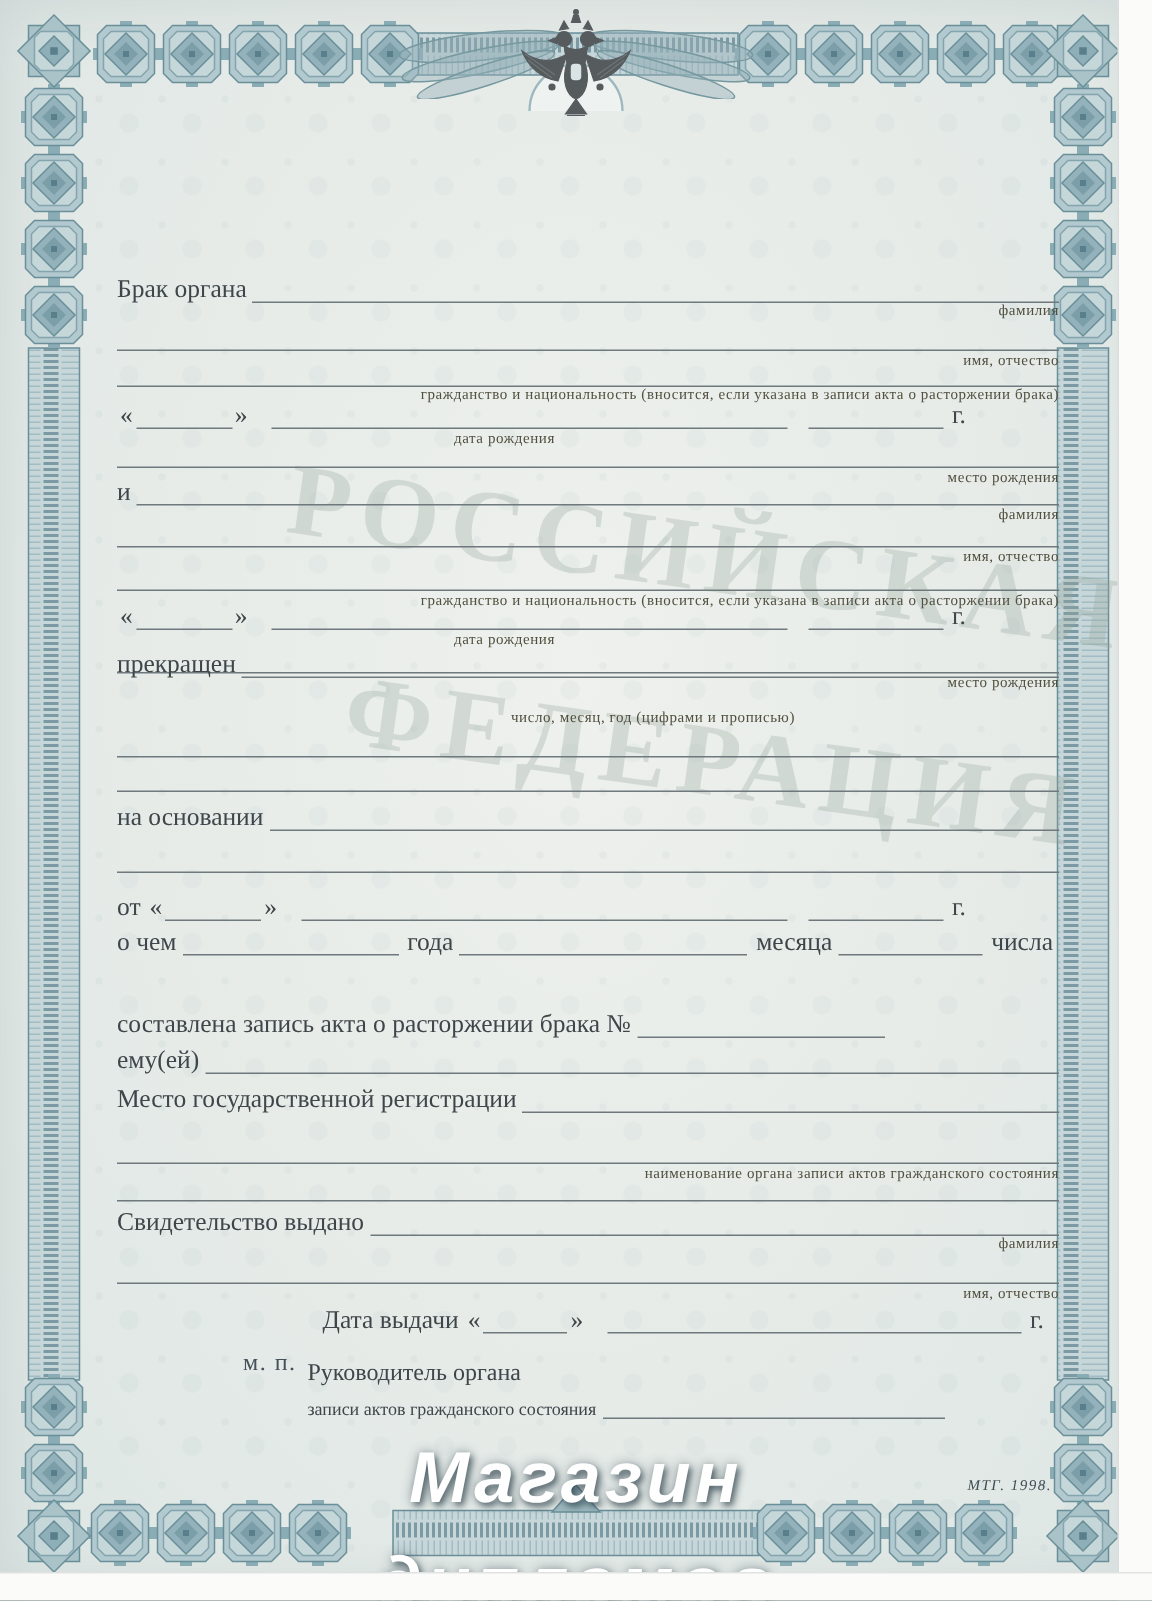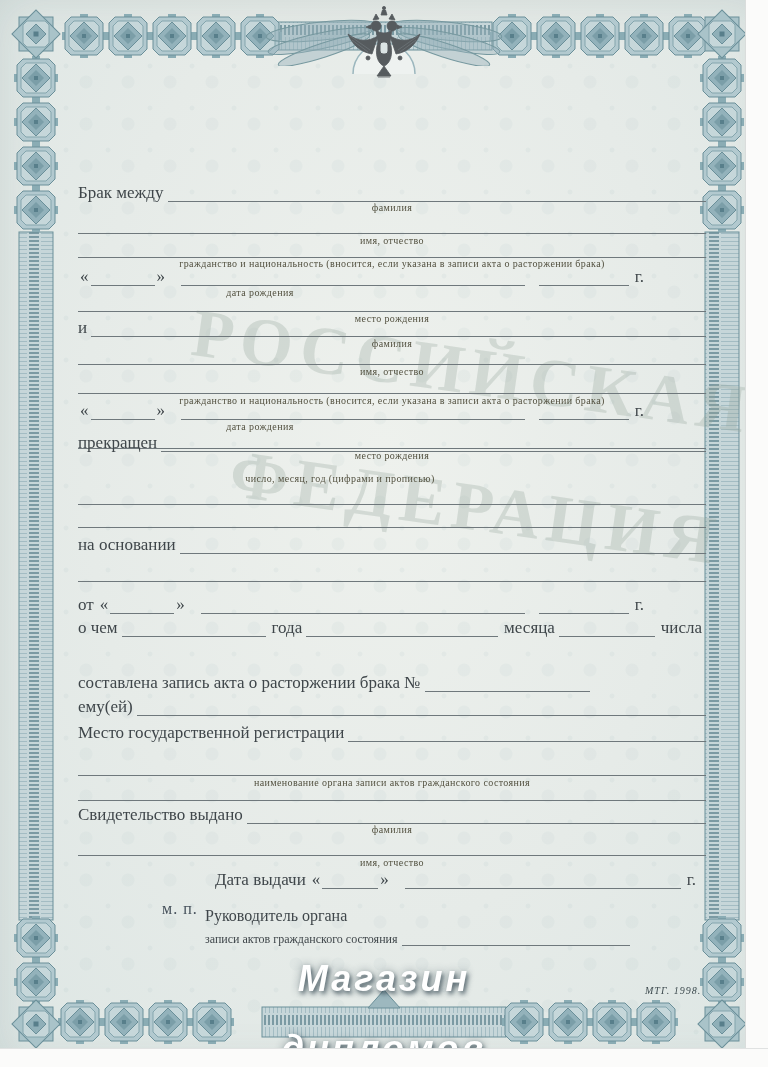--- a/index.html
+++ b/index.html
@@ -22,28 +22,28 @@
   .title{position:absolute;top:94px;left:0;width:100%;text-align:center;color:#484e51;
          font-weight:bold;font-size:28px;letter-spacing:5px;line-height:33px;}
   .r{position:absolute;left:78px;right:62px;display:flex;align-items:flex-end;height:24px;
      font-size:17px;line-height:1;}
   .r .lbl{white-space:nowrap;padding:0 4px 1px 0;}
   .r .lbl2{white-space:nowrap;padding:0 4px 1px 6px;}
   .fill{flex:1 1 auto;border-bottom:1px solid #6f787c;height:100%;}
   .sp{flex:1 1 auto;height:100%;}
   .gap{flex:0 0 14px;height:100%;}
   .q{padding:0 2px 1px 2px;}
-  .cap{position:absolute;left:78px;right:62px;font-size:10px;color:#52503f;text-align:center;
+  .cap{position:absolute;left:78px;right:62px;font-size:10px;color:#52503f;text-align:right;
        letter-spacing:.4px;line-height:1;}
   .mp{position:absolute;left:162px;top:900px;font-size:16px;letter-spacing:1px;color:#45505a;text-align:center;}
   .head1{position:absolute;left:205px;top:908px;font-size:16px;line-height:1;}
   .printcode{position:absolute;left:645px;top:985px;font-size:10px;letter-spacing:1px;color:#3f4c50;font-style:italic;}
   .overlay{position:absolute;left:0;width:100%;text-align:center;pointer-events:none;
            font-family:"Liberation Sans", sans-serif;font-style:italic;font-weight:bold;
-           color:#ffffff;font-size:36px;letter-spacing:3px;
+           color:#ffffff;font-size:48px;letter-spacing:3px;
            text-shadow:2px 3px 4px rgba(40,60,70,.65), 0 0 8px rgba(40,60,70,.45);}
   .ov1{top:958px;}
   .ov2{top:1002px;margin-top:26px;}
   .scan-right{position:absolute;right:0;top:0;width:22px;height:100%;background:#fbfbfa;
               border-left:1px solid rgba(120,130,130,.25);}
   .scan-bottom{position:absolute;left:0;bottom:0;width:100%;height:18px;background:#fbfbfa;
                border-top:1px solid rgba(120,130,130,.2);}
 </style>
 </head>
 <body>
@@ -164,21 +164,21 @@
     <rect x="46" y="40" width="8" height="12" rx="3" fill="#dbe4e4" stroke="#565b5e"></rect>
   </svg>
 
   <div class="wm wm1">РОССИЙСКАЯ</div>
   <div class="wm wm2">ФЕДЕРАЦИЯ</div>
 
 
   <div>
 
     <div class="r" style="top:178px">
-      <span class="lbl">Брак между</span>
+      <span class="lbl">Брак органа</span>
       <span class="fill"></span>
     </div>
     <div class="cap" style="top:203px">фамилия</div>
 
     <div class="r" style="top:210px">
       <span class="fill"></span>
     </div>
     <div class="cap" style="top:236px">имя, отчество</div>
 
     <div class="r" style="top:234px">

